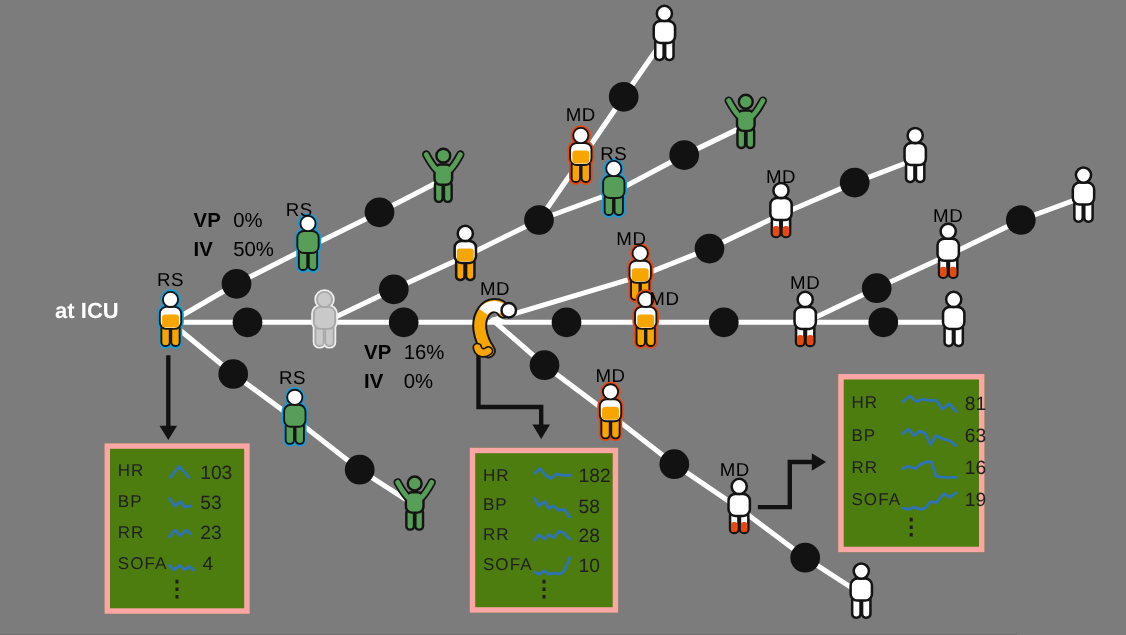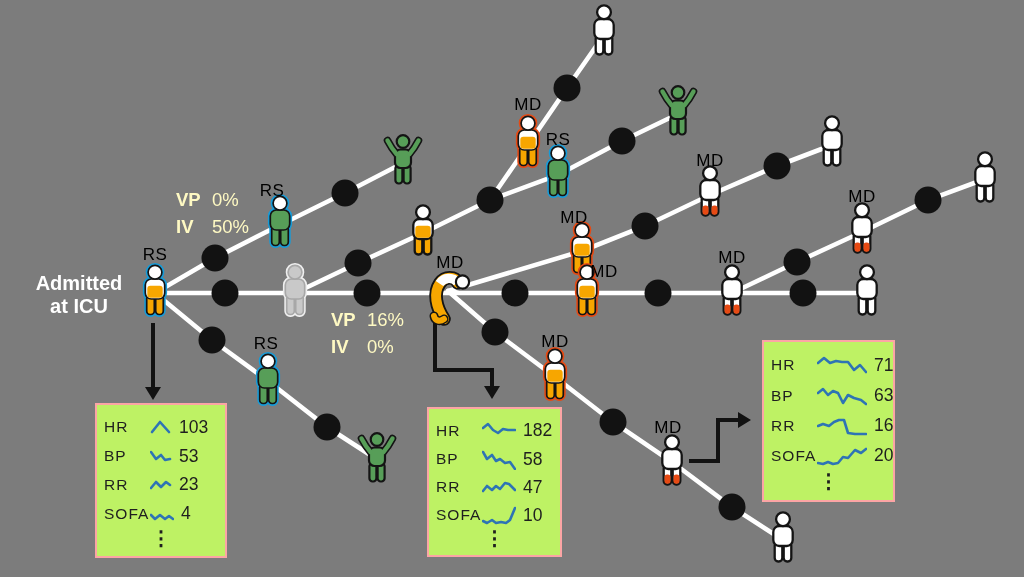--- a/index.html
+++ b/index.html
@@ -1,25 +1,25 @@
 <!DOCTYPE html>
 <html><head>
 <meta charset="utf-8">
 <style>
   html,body{margin:0;padding:0;background:#5f5f5f;}
   .stage{position:relative;width:1024px;height:577px;background:#7c7c7c;overflow:hidden;
          font-family:"Liberation Sans",sans-serif;}
   #scene{position:absolute;left:0;top:0;}
   .lbl{position:absolute;transform:translate(-50%,-50%);color:#000000;font-size:17px;
        letter-spacing:.5px;white-space:nowrap;}
-  .ann{position:absolute;color:#fef9c3;font-size:18.5px;line-height:27px;white-space:nowrap;}
+  .ann{position:absolute;color:#000000;font-size:18.5px;line-height:27px;white-space:nowrap;}
   .ann .k{font-weight:700;display:inline-block;min-width:36px;}
   .title{position:absolute;left:26px;top:272px;width:106px;color:#ffffff;font-weight:700;
          font-size:20px;line-height:22.5px;text-align:center;}
-  .panel{position:absolute;background:#bef264;border:2px solid #fca5a5;box-sizing:border-box;
+  .panel{position:absolute;background:#4d7c0f;border:5px solid #fca5a5;box-sizing:border-box;
          display:flex;flex-direction:column;justify-content:space-evenly;padding:4px 7px;}
   .prow{display:flex;align-items:center;}
   .plabel{width:46px;flex:0 0 46px;font-size:15.5px;color:#1f1f1f;letter-spacing:1px;}
   .spark{flex:0 0 auto;display:block;}
   .pval{margin-left:7px;font-size:17.5px;color:#1f1f1f;}
   .pell{text-align:center;color:#1f1f1f;font-size:20px;font-weight:700;line-height:12px;}
 </style>
 </head>
 <body>
 
@@ -276,21 +276,20 @@
         <div><span class="k">VP</span><span>0%</span></div>
         <div><span class="k">IV</span><span>50%</span></div>
       </div>
       <div class="ann" style="left: 331px; top: 306px;">
         <div><span class="k">VP</span><span>16%</span></div>
         <div><span class="k">IV</span><span>0%</span></div>
       </div>
     </div>
 
   <div class="title">
-    <div>Admitted</div>
     <div>at ICU</div>
   </div>
 
   <div class="panel" style="left: 95px; top: 403px; width: 132px; height: 155px;">
     <div class="prow">
       <span class="plabel">HR</span>
       <svg class="spark" viewBox="0 0 22 16" width="22" height="16">
           <polyline points="2,13 10,3 19,13" fill="none" stroke="#2E74B5" stroke-width="2.6" stroke-linecap="round" stroke-linejoin="round"></polyline>
         </svg>
       <span class="pval">103</span>
@@ -332,56 +331,56 @@
       <svg class="spark" viewBox="0 0 34 22" width="34" height="22">
           <polyline points="1,4 5,11 10,7 14,13 18,11 23,15 28,14 33,21" fill="none" stroke="#2E74B5" stroke-width="2.6" stroke-linecap="round" stroke-linejoin="round"></polyline>
         </svg>
       <span class="pval">58</span>
     </div>
     <div class="prow">
       <span class="plabel">RR</span>
       <svg class="spark" viewBox="0 0 34 20" width="34" height="20">
           <polyline points="1,14 5,9 10,13 14,9 18,12 23,6 27,7 33,13" fill="none" stroke="#2E74B5" stroke-width="2.6" stroke-linecap="round" stroke-linejoin="round"></polyline>
         </svg>
-      <span class="pval">47</span>
+      <span class="pval">28</span>
     </div>
     <div class="prow">
       <span class="plabel">SOFA</span>
       <svg class="spark" viewBox="0 0 34 20" width="34" height="20">
           <polyline points="1,16 5,18 10,15 14,18 19,17 24,18 28,15 33,3" fill="none" stroke="#2E74B5" stroke-width="2.6" stroke-linecap="round" stroke-linejoin="round"></polyline>
         </svg>
       <span class="pval">10</span>
     </div>
     <div class="pell">⋮</div>
   </div>
 
   <div class="panel" style="left: 762px; top: 340px; width: 133px; height: 162px;">
     <div class="prow">
       <span class="plabel">HR</span>
       <svg class="spark" viewBox="0 0 50 20" width="50" height="20">
           <polyline points="1,8 7,3 13,8 19,6 25,7 31,7 37,15 43,10 49,17" fill="none" stroke="#2E74B5" stroke-width="2.6" stroke-linecap="round" stroke-linejoin="round"></polyline>
         </svg>
-      <span class="pval">71</span>
+      <span class="pval">81</span>
     </div>
     <div class="prow">
       <span class="plabel">BP</span>
       <svg class="spark" viewBox="0 0 50 22" width="50" height="22">
           <polyline points="1,8 6,4 11,10 16,6 21,8 26,18 31,10 37,13 44,15 49,19" fill="none" stroke="#2E74B5" stroke-width="2.6" stroke-linecap="round" stroke-linejoin="round"></polyline>
         </svg>
       <span class="pval">63</span>
     </div>
     <div class="prow">
       <span class="plabel">RR</span>
       <svg class="spark" viewBox="0 0 50 20" width="50" height="20">
           <polyline points="1,10 6,8 12,10 17,6 22,4 27,4 31,17 38,18 49,18" fill="none" stroke="#2E74B5" stroke-width="2.6" stroke-linecap="round" stroke-linejoin="round"></polyline>
         </svg>
       <span class="pval">16</span>
     </div>
     <div class="prow">
       <span class="plabel">SOFA</span>
       <svg class="spark" viewBox="0 0 50 20" width="50" height="20">
           <polyline points="1,17 6,18 11,16 16,18 21,17 26,11 31,12 38,4 44,7 49,3" fill="none" stroke="#2E74B5" stroke-width="2.6" stroke-linecap="round" stroke-linejoin="round"></polyline>
         </svg>
-      <span class="pval">20</span>
+      <span class="pval">19</span>
     </div>
     <div class="pell">⋮</div>
   </div>
 </div>
 
 </body></html>

